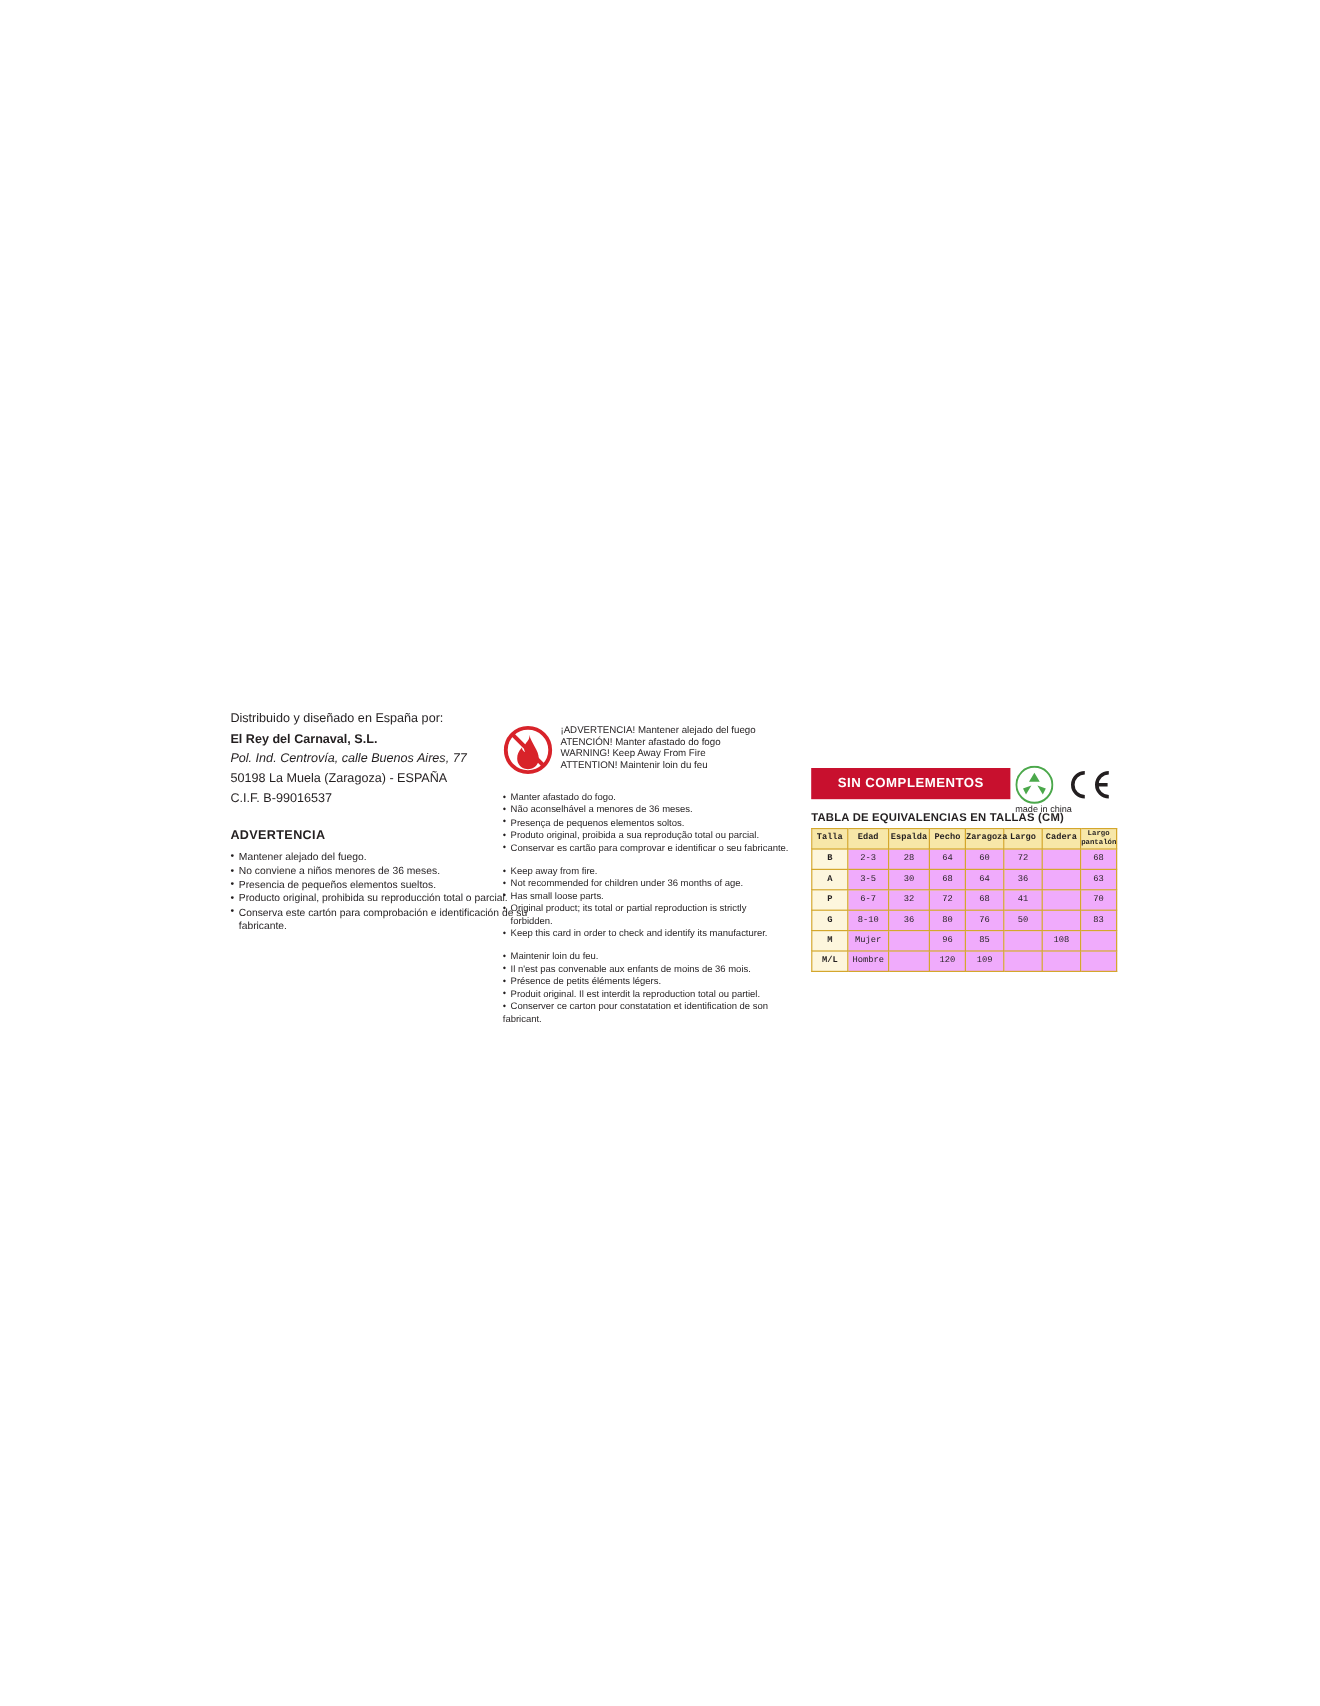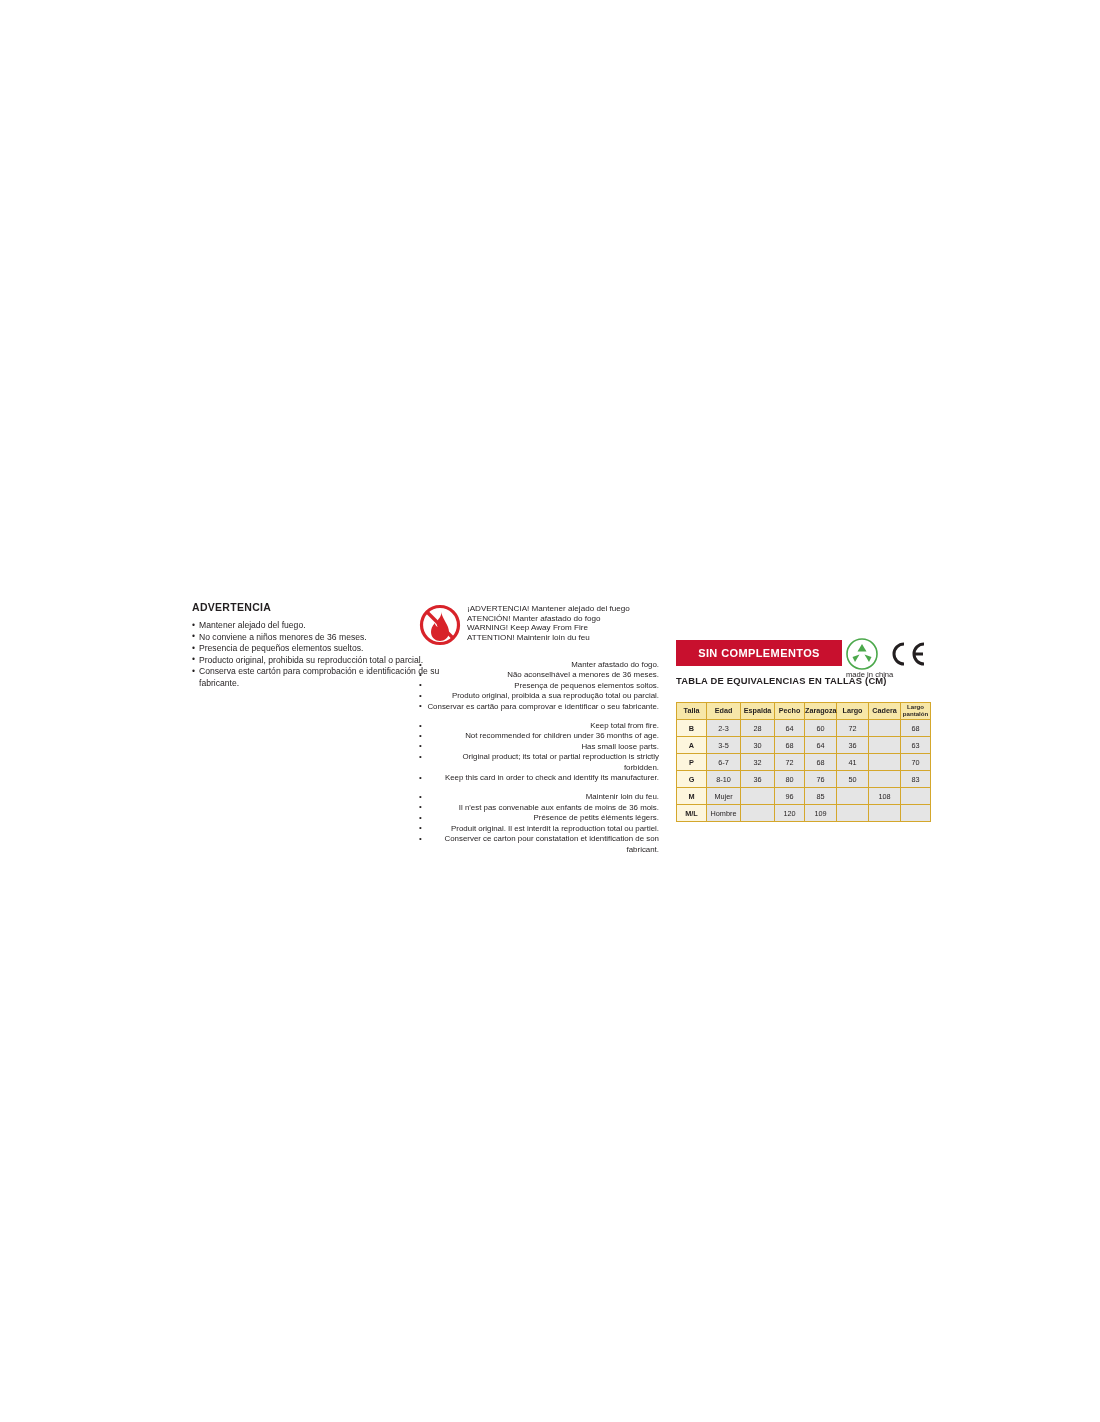--- a/index.html
+++ b/index.html
@@ -136,21 +136,20 @@
   }
   .warn-lines .l1 { color: #231f20; font-weight: 400; }
   .warn-lines .l2 { color: #231f20; }
   .warn-lines .l3 { color: #231f20; }
   .warn-lines .l4 { color: #231f20; }
 
   .mid-block {
     margin-top: 10px;
     font-size: 7.9px;
     line-height: 10.4px;
-    text-align: right;
   }
   .mid-block ul { margin: 0 0 9px 0; padding: 0; }
   .mid-block li {
     list-style: none;
     position: relative;
     padding-left: 6.5px;
   }
   .mid-block li::before {
     content: "\2022";
     position: absolute;
@@ -209,55 +208,63 @@
     white-space: nowrap;
   }
   .tbl-title {
     margin-top: 9px;
     font-size: 9.4px;
     font-weight: 700;
     letter-spacing: 0.2px;
   }
 
   table.size-table {
-    margin-top: 16px;
+    margin-top: 4px;
     border-collapse: collapse;
     width: 254px;
     table-layout: fixed;
+    font-family: Liberation Mono, monospace;
   }
   table.size-table th, table.size-table td {
     border: 0.8px solid #d4a72c;
     height: 16px;
     font-size: 7.3px;
     text-align: center;
     vertical-align: middle;
     padding: 0;
     color: #231f20;
   }
   table.size-table thead th {
     background: #f7e7a8;
     font-weight: 700;
     font-size: 7.2px;
     line-height: 7.6px;
   }
   table.size-table tbody th {
     background: #fdf6dd;
     font-weight: 700;
   }
-  table.size-table tbody td { background: #e5e5e5; }
+  table.size-table tbody td { background: #f0abfc; }
   .thin { font-size: 6.1px; line-height: 6.6px; display: block; }
 </style>
 </head>
 <body>
 
 <div id="sheet">
 
   <div class="col-left">
 
 
+    <div class="addr-block">
+      <div>Distribuido y diseñado en España por:</div>
+      <div class="b">El Rey del Carnaval, S.L.</div>
+      <div class="it">Pol. Ind. Centrovía, calle Buenos Aires, 77</div>
+      <div>50198 La Muela (Zaragoza) - ESPAÑA</div>
+      <div>C.I.F. B-99016537</div>
+    </div>
 
     <div class="adv-title">ADVERTENCIA</div>
 
     <ul class="bullets">
       <li>Mantener alejado del fuego.</li>
       <li>No conviene a niños menores de 36 meses.</li>
       <li>Presencia de pequeños elementos sueltos.</li>
       <li>Producto original, prohibida su reproducción total o parcial.</li>
       <li>Conserva este cartón para comprobación e identificación de su fabricante.</li>
     </ul>
@@ -283,21 +290,21 @@
 
     <div class="mid-block">
       <ul>
         <li>Manter afastado do fogo.</li>
         <li>Não aconselhável a menores de 36 meses.</li>
         <li>Presença de pequenos elementos soltos.</li>
         <li>Produto original, proibida a sua reprodução total ou parcial.</li>
         <li>Conservar es cartão para comprovar e identificar o seu fabricante.</li>
       </ul>
       <ul>
-        <li>Keep total from fire.</li>
+        <li>Keep away from fire.</li>
         <li>Not recommended for children under 36 months of age.</li>
         <li>Has small loose parts.</li>
         <li>Original product; its total or partial reproduction is strictly forbidden.</li>
         <li>Keep this card in order to check and identify its manufacturer.</li>
       </ul>
       <ul>
         <li>Maintenir loin du feu.</li>
         <li>Il n'est pas convenable aux enfants de moins de 36 mois.</li>
         <li>Présence de petits éléments légers.</li>
         <li>Produit original. Il est interdit la reproduction total ou partiel.</li>

